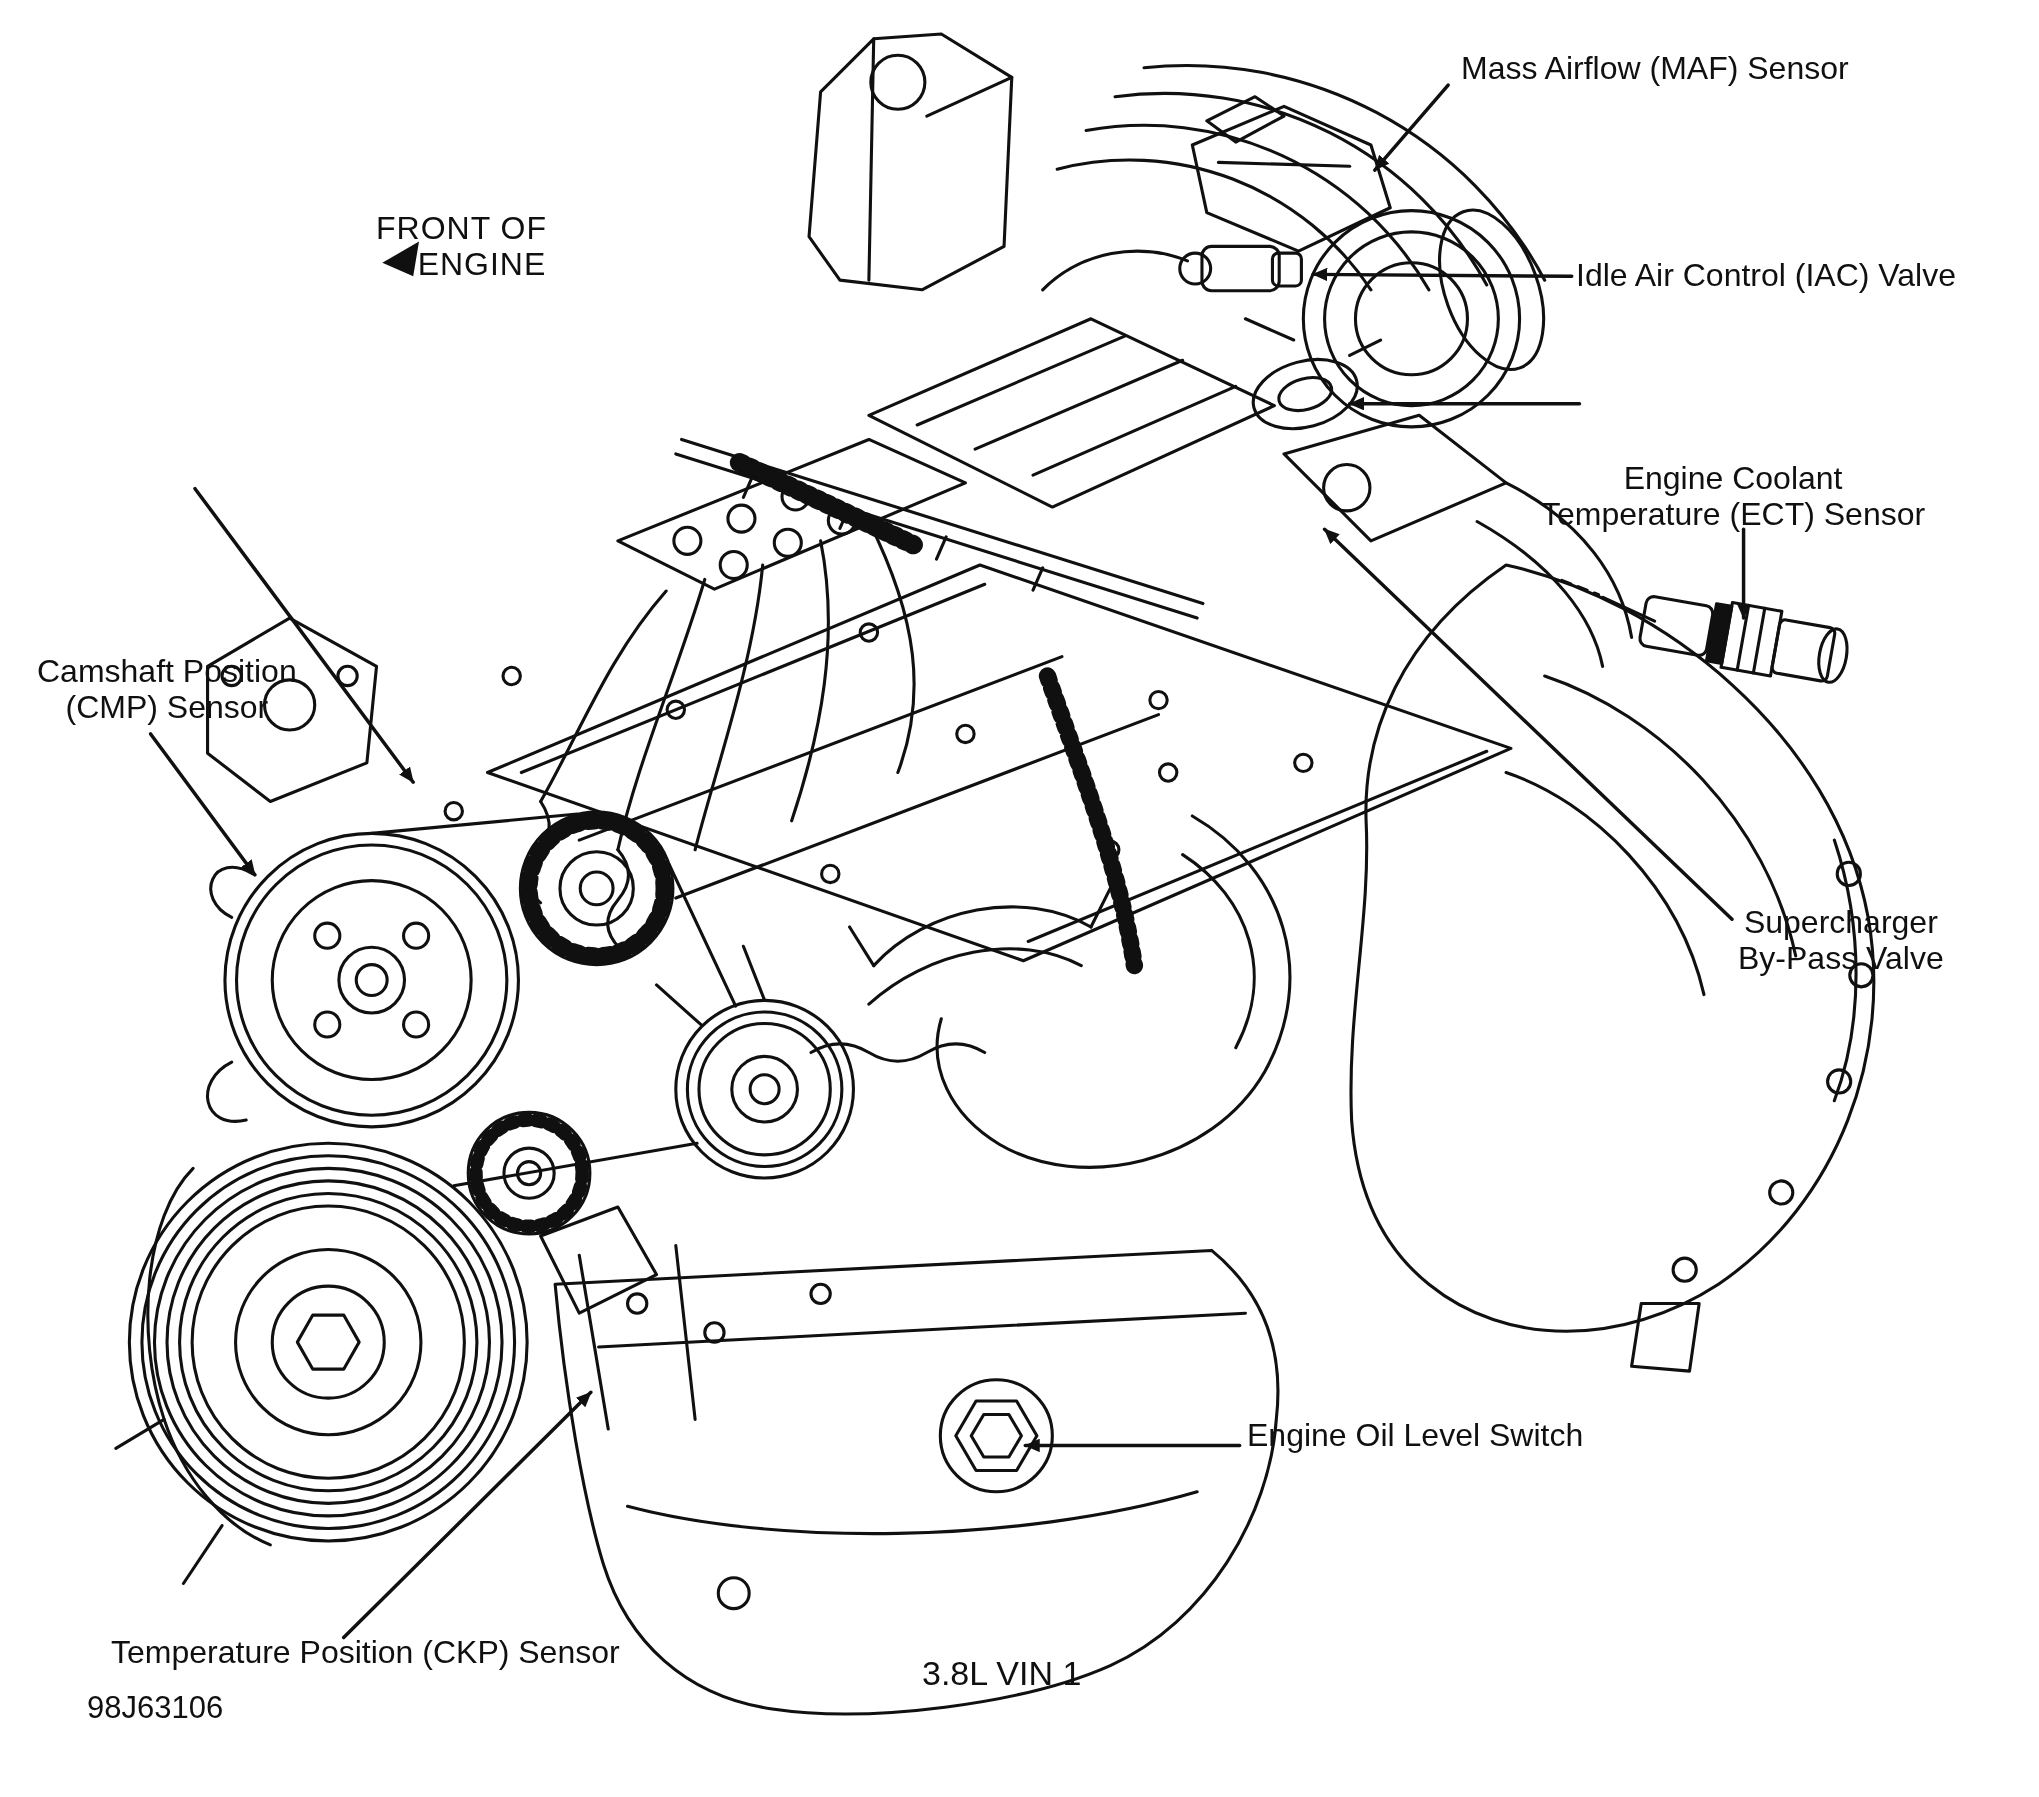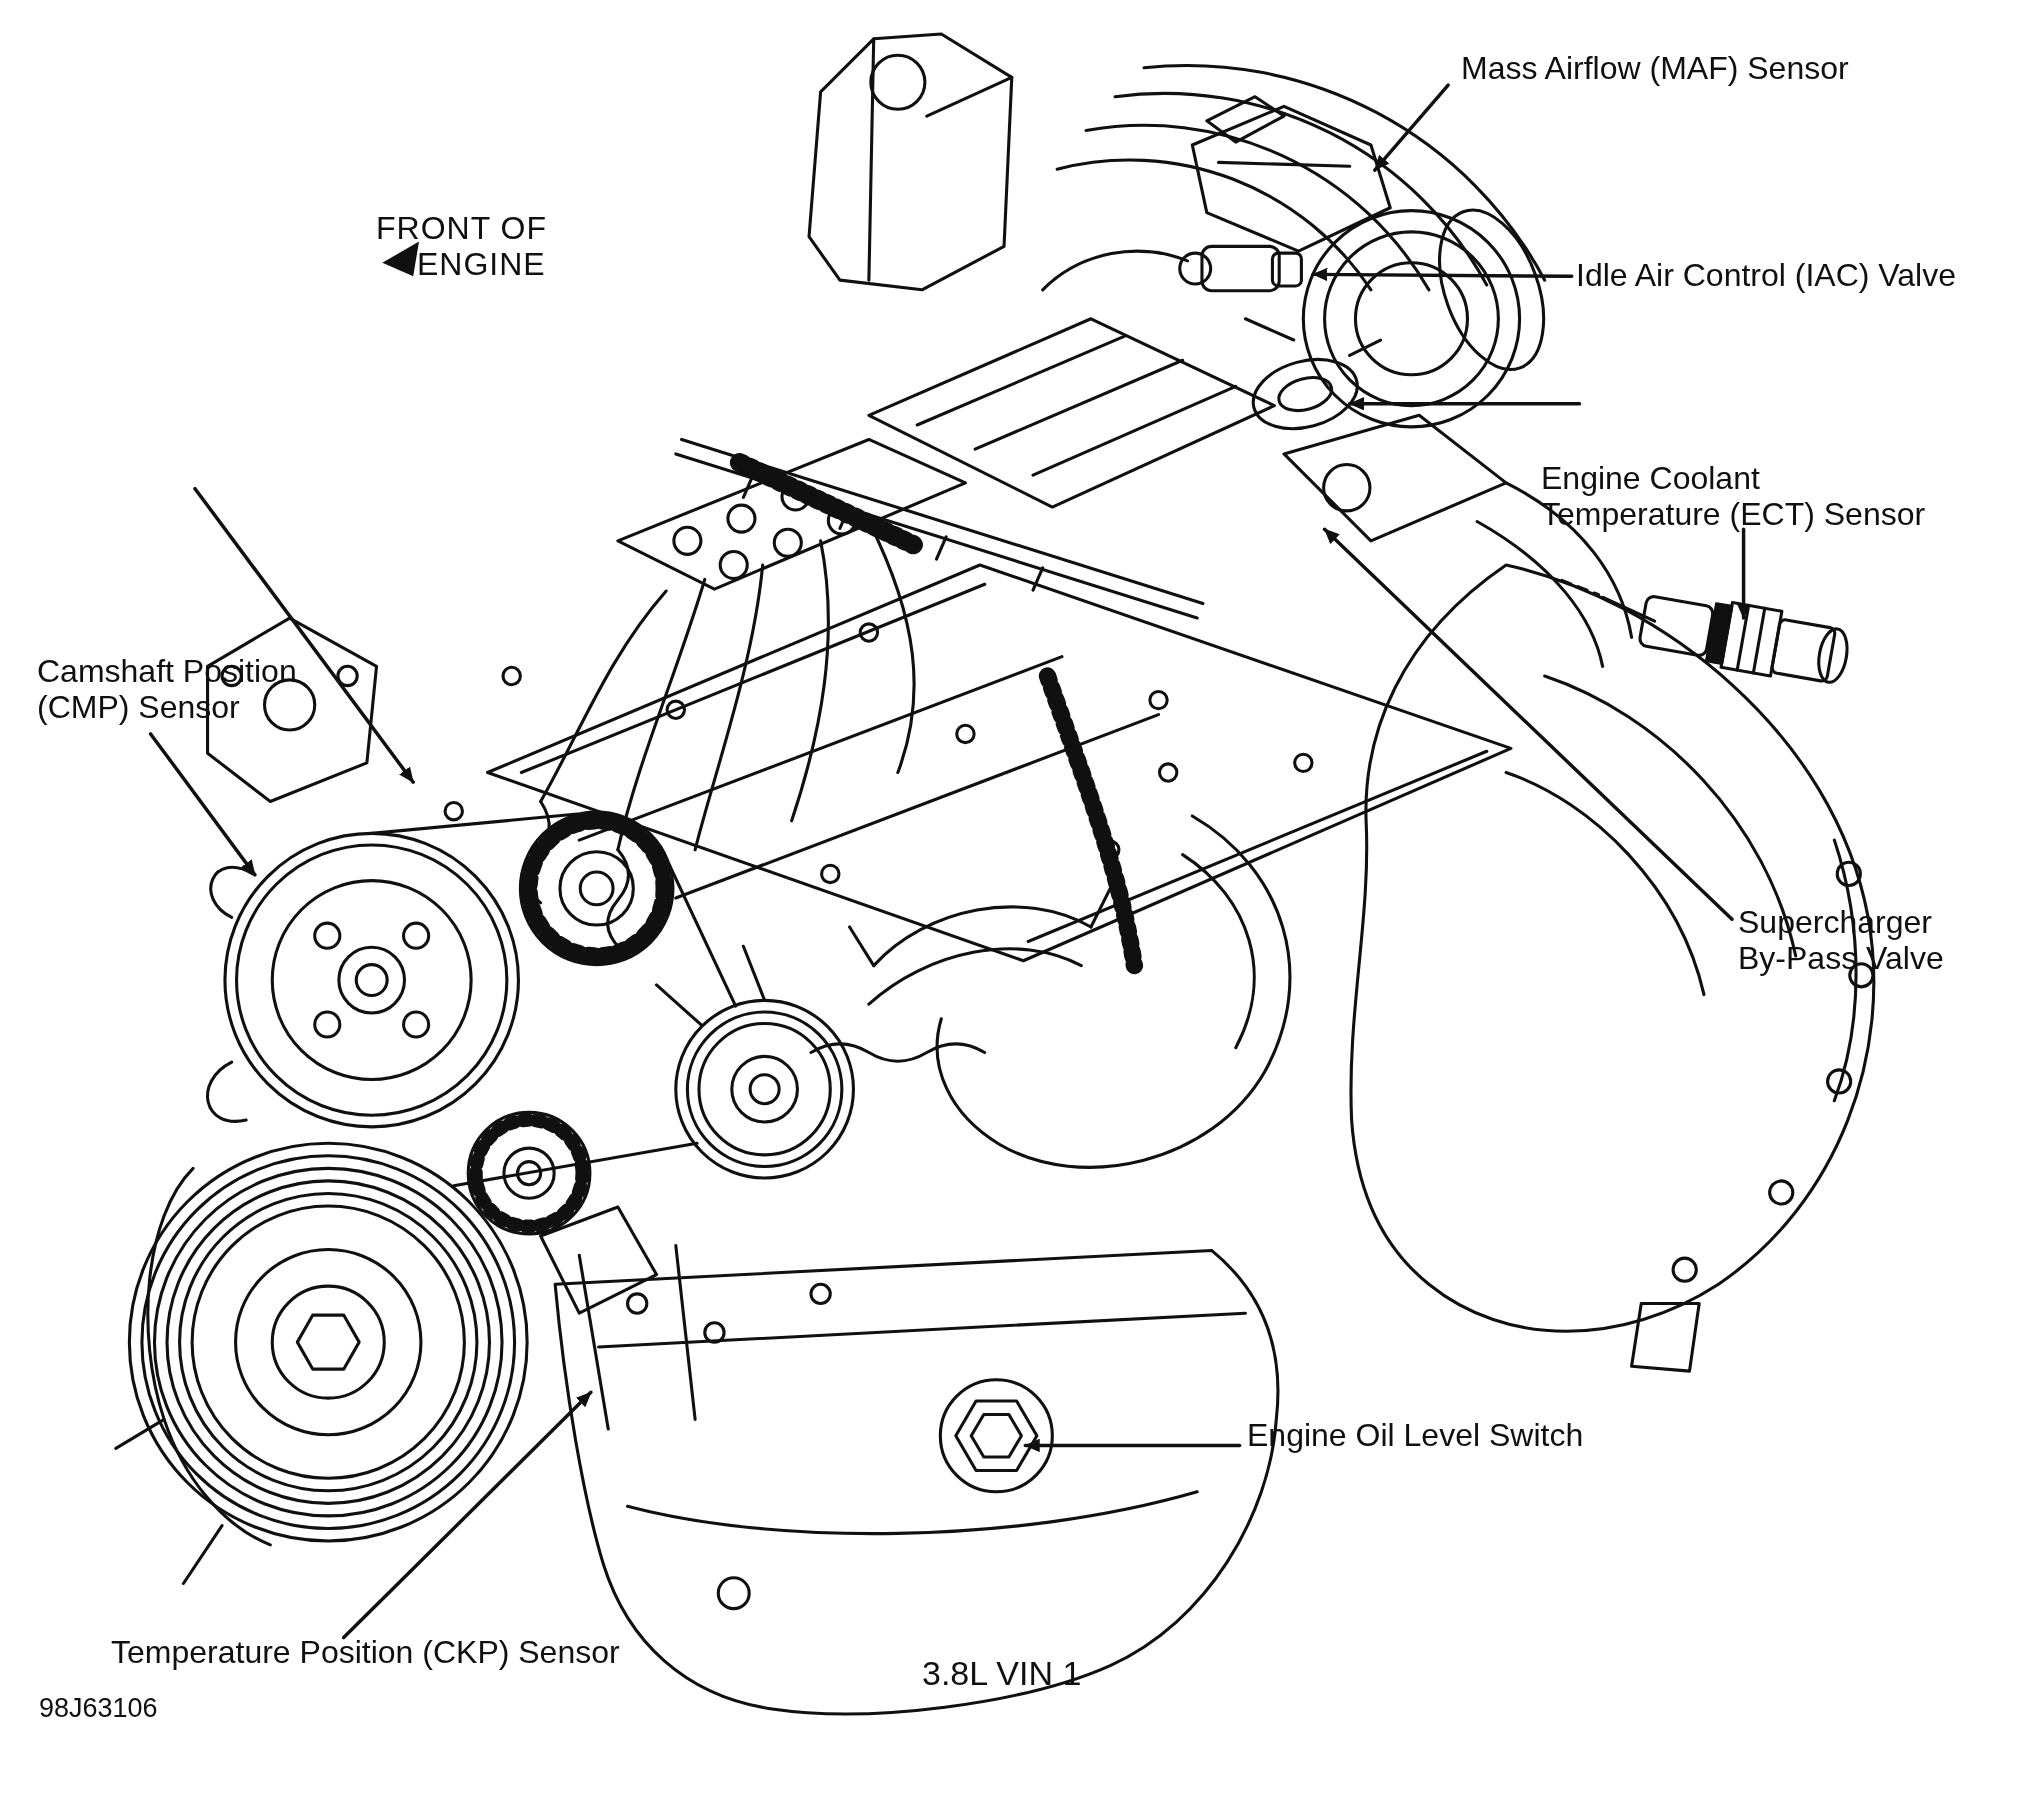--- a/index.html
+++ b/index.html
@@ -12,24 +12,24 @@
     overflow:hidden;
   }
   #art{position:absolute;left:0;top:0;width:2039px;height:1798px;}
   .lbl{
     position:absolute;
     font-size:32px;
     line-height:36px;
     white-space:nowrap;
     color:#101010;
   }
-  .lbl span{display:block;}
+  .lbl span{display:block;text-align:center;}
   .front-label{font-size:32px;letter-spacing:1px;}
   .front-line2{padding-left:41px;}
-  .fig-code{font-size:27px;}
+  .fig-code{font-size:31px;margin-left:48px;}
   .fig-caption{font-size:34px;}
 </style>
 </head>
 <body>
 
 <div id="stage">
 
   <svg id="art" viewBox="0 0 2112 1862" fill="none" stroke="#101010" stroke-width="3.2" stroke-linecap="round" stroke-linejoin="round">
     <defs>
       <marker id="ah" markerWidth="18" markerHeight="14" refX="15" refY="7" orient="auto" markerUnits="userSpaceOnUse">

